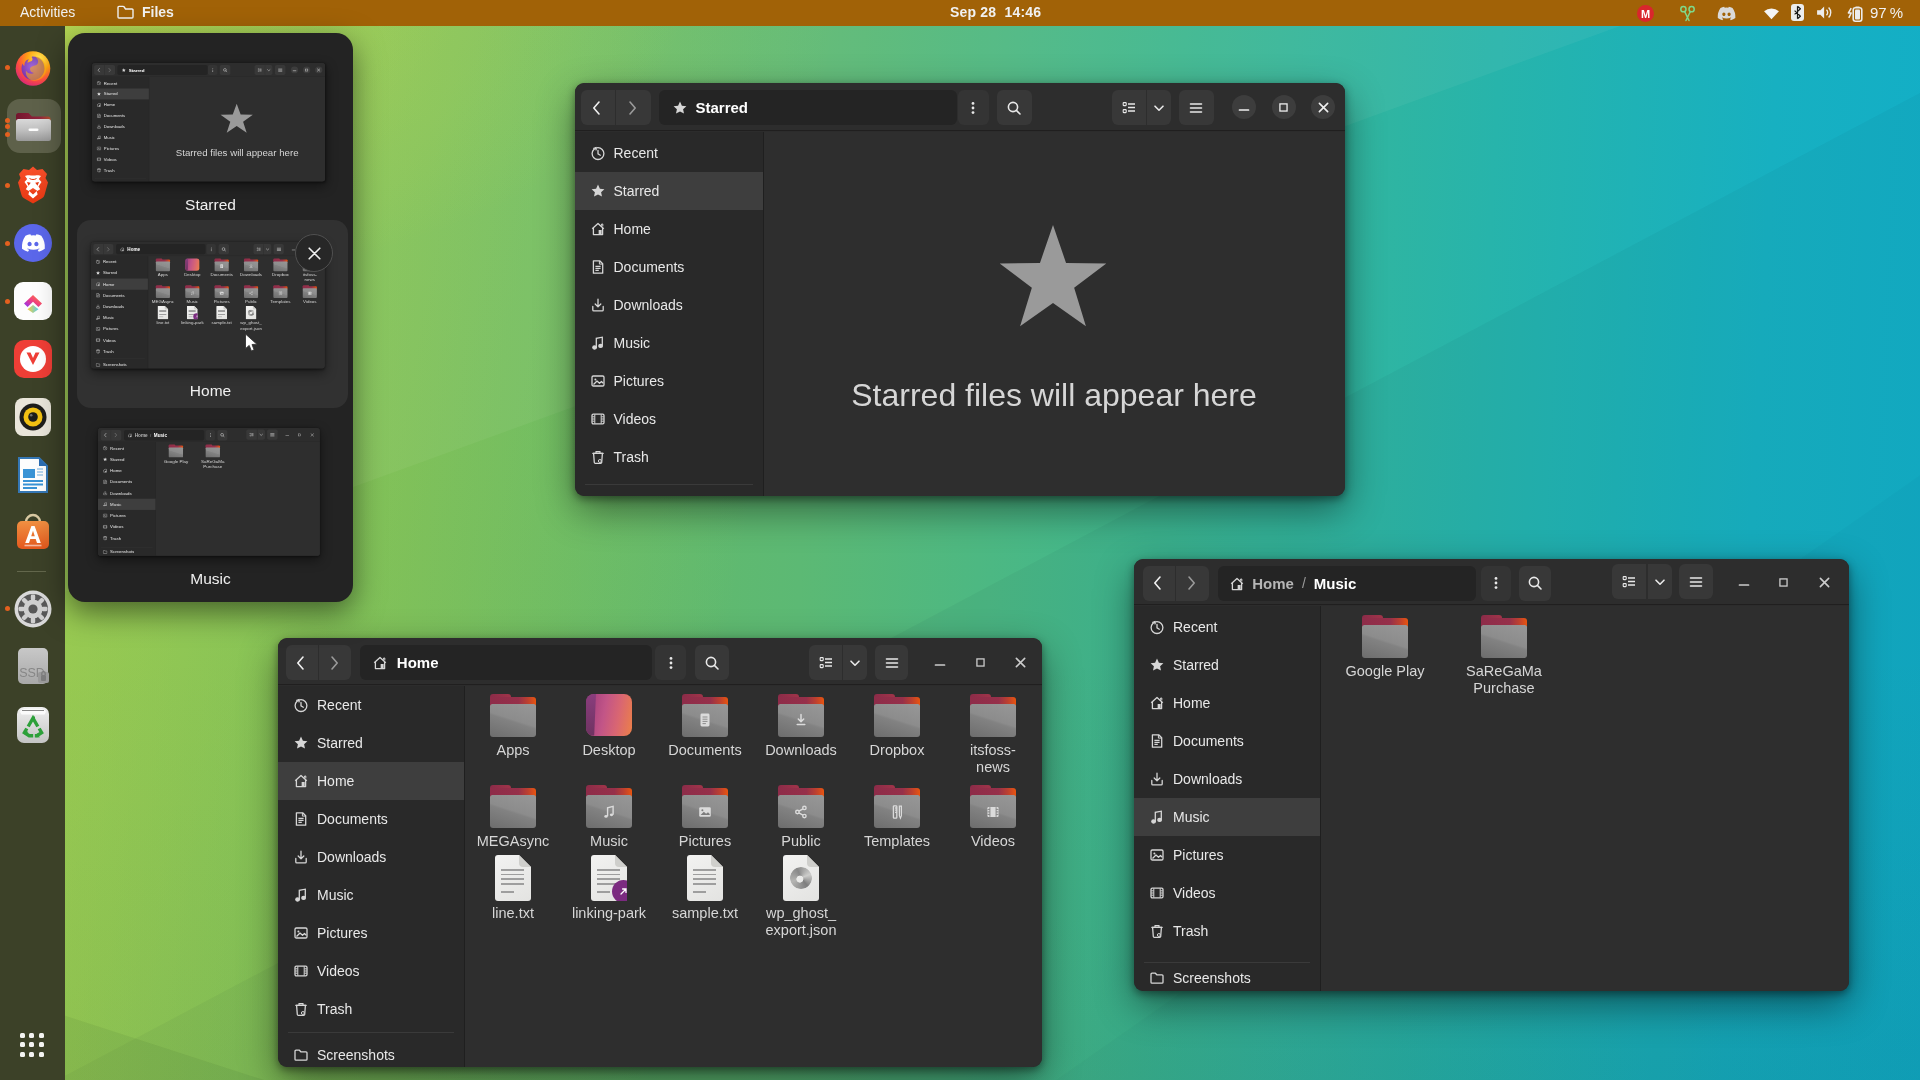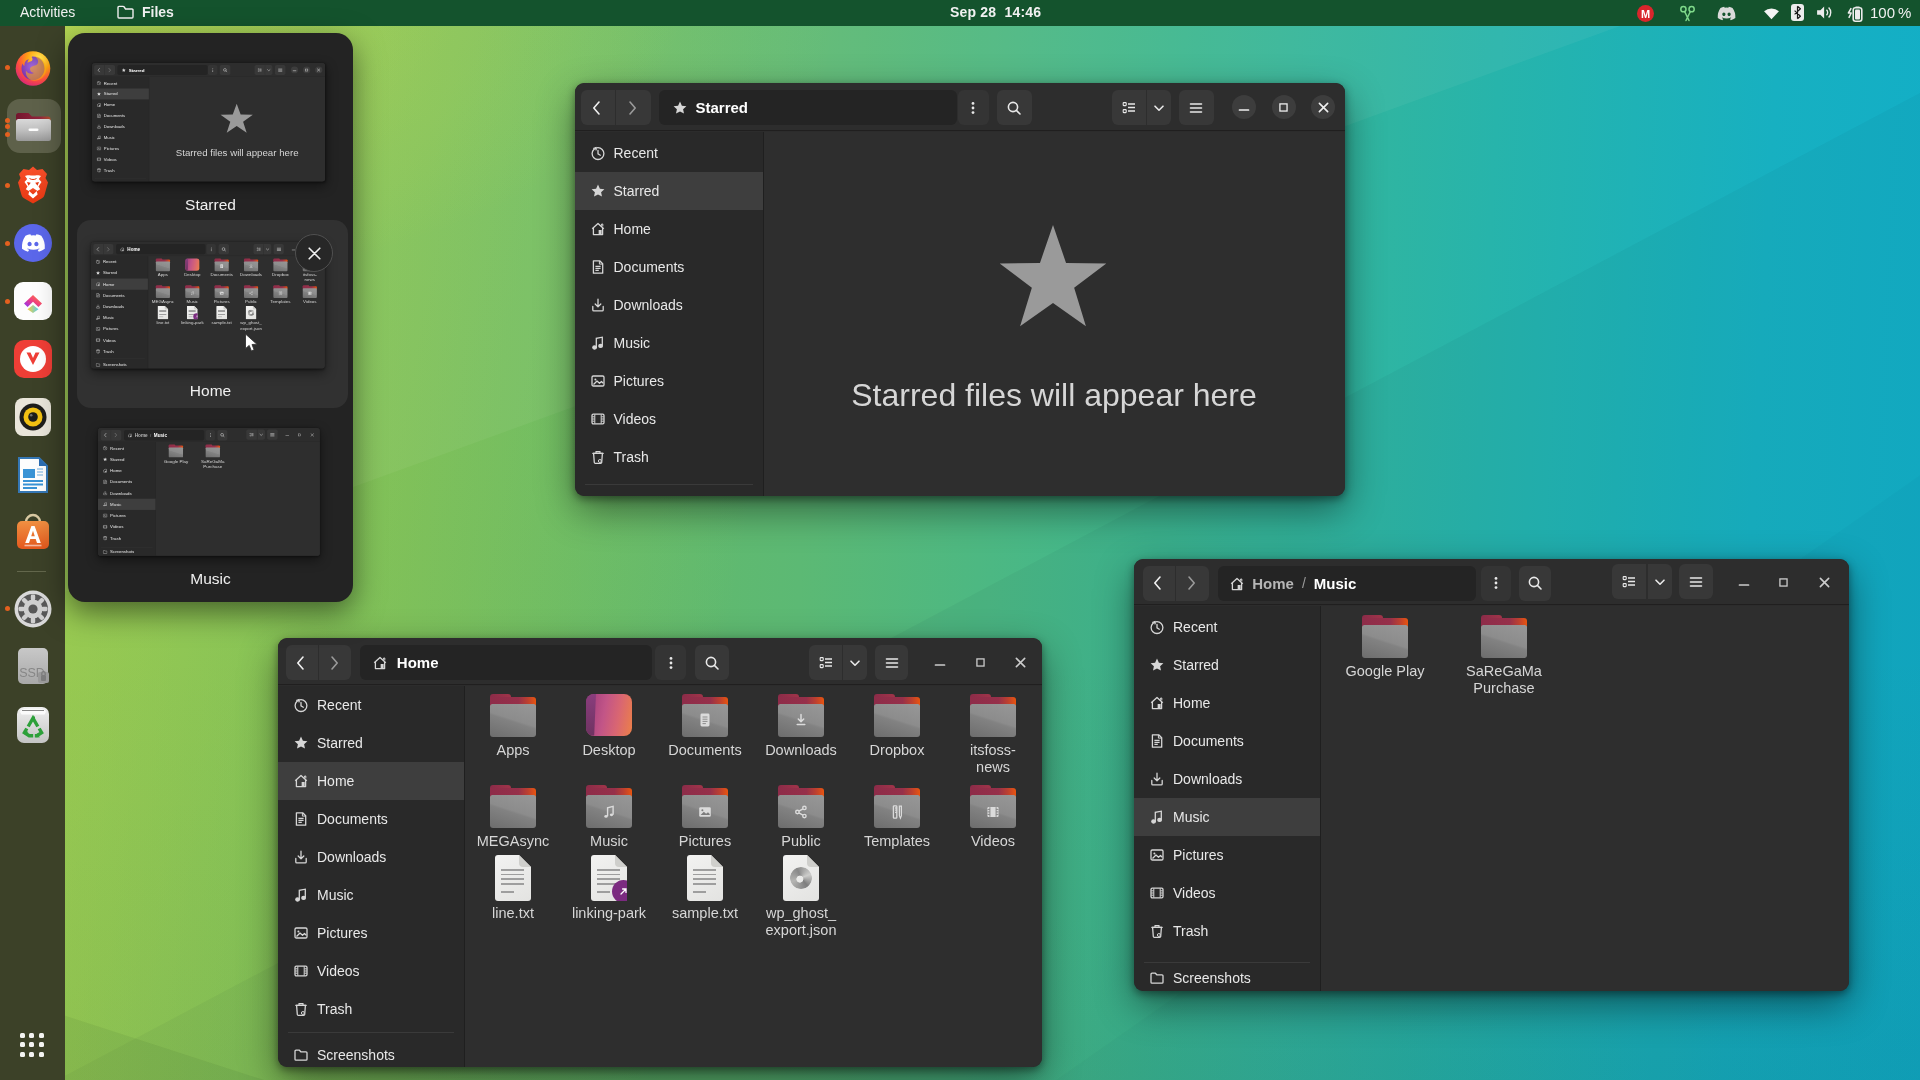--- a/index.html
+++ b/index.html
@@ -6,21 +6,21 @@
 #desk{position:absolute;inset:0;background:
  radial-gradient(ellipse 900px 420px at 3% 0%,rgba(222,230,62,.30),rgba(222,230,62,0) 70%),
  linear-gradient(100deg,rgba(220,228,66,.40) 0%,rgba(220,228,66,.17) 22%,rgba(220,228,66,0) 40%),
  linear-gradient(180deg,rgba(0,0,0,0) 60%,rgba(8,48,42,.06) 100%),
  linear-gradient(93deg,#7cbe57 0%,#6eba5e 22%,#5cb974 42%,#3eb790 60%,#27b4ab 76%,#17b0c1 90%,#12aec7 100%);}
 .facet{position:absolute;inset:0}
 #f1{clip-path:polygon(0 57%,88.1% 0,0 0);background:rgba(255,255,230,.05)}
 #f2{clip-path:polygon(0 102.8%,100% 8.6%,100% 100%,0 100%);background:rgba(0,25,50,.04)}
 #f3{clip-path:polygon(55% 100%,100% 44%,100% 100%);background:rgba(0,25,60,.02)}
 #f4{clip-path:polygon(0 92.1%,13.75% 100%,0 100%);background:rgba(0,30,20,.06)}
-#topbar{position:absolute;left:0;top:0;width:1920px;height:26px;background:#14532d;color:#f1f1f1;font-size:14px}
+#topbar{position:absolute;left:0;top:0;width:1920px;height:26px;background:#a16207;color:#f1f1f1;font-size:14px}
 #topbar .act{position:absolute;left:20px;top:4px}
 #topbar .files{position:absolute;left:117px;top:4px;font-weight:700;display:flex;gap:8px;align-items:center}
 #topbar .clock{position:absolute;left:950px;top:4px;font-weight:700;letter-spacing:.2px}
 .tray{position:absolute;left:0;top:0;width:1920px;height:26px}
 .tico{display:flex;align-items:center;justify-content:center}
 #dock{position:absolute;left:0;top:26px;width:65px;height:1054px;background:#3c4128}
 .dk{position:absolute;left:13px;width:40px;height:40px}
 .dot{position:absolute;left:5px;width:5px;height:5px;border-radius:50%;background:#e4601f}
 .dkhl{position:absolute;left:6.5px;top:73px;width:54px;height:54px;border-radius:13px;background:#5e614a}
 #grid9{position:absolute;left:20px;top:1007px;width:24px;height:24px;display:grid;grid-template-columns:repeat(3,1fr);gap:4px}
@@ -109,21 +109,21 @@
         </svg>
       </span>
     <span class="tico" style="position:absolute;left:1845px;top:4px">
         <svg width="23" height="18" viewBox="0 0 23 18">
           <path d="M6.2 4.2 3.4 9h2.8L3.8 13.8" stroke="#ececec" stroke-width="1.5" fill="none" stroke-linejoin="round"></path>
           <rect x="10.2" y="2.4" width="4.6" height="1.6" rx="0.8" fill="#ececec"></rect>
           <rect x="8.2" y="3.8" width="8.6" height="13.4" rx="2.2" fill="none" stroke="#ececec" stroke-width="1.6"></rect>
           <rect x="10" y="5.6" width="5" height="9.8" rx="1" fill="#ececec"></rect>
         </svg>
       </span>
-    <span style="position:absolute;left:1870px;top:4px;color:#f1f1f1;font-size:15px">100 %</span>
+    <span style="position:absolute;left:1870px;top:4px;color:#f1f1f1;font-size:15px">97 %</span>
   </div>
   </div>
 
 <div id="dock">
   <span class="dot" style="top:39px"></span>
   <div class="dk" style="top:21.5px"><svg width="40" height="40" viewBox="0 0 40 40">
 <defs>
           <radialGradient id="ffo" cx="68%" cy="22%" r="90%">
             <stop offset="0" stop-color="#ffea55"></stop>
             <stop offset=".38" stop-color="#ffa312"></stop>

